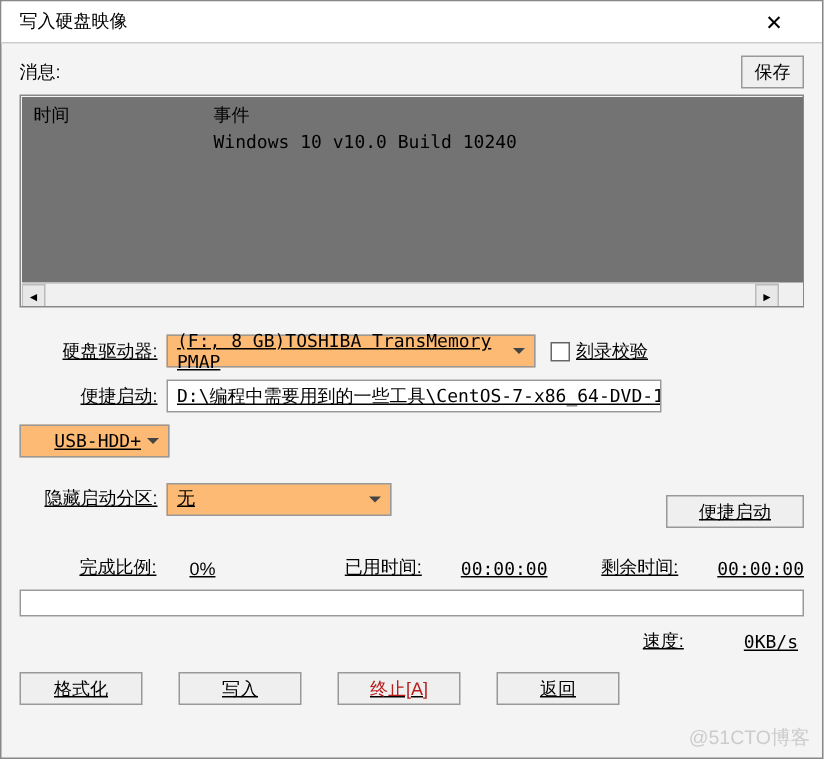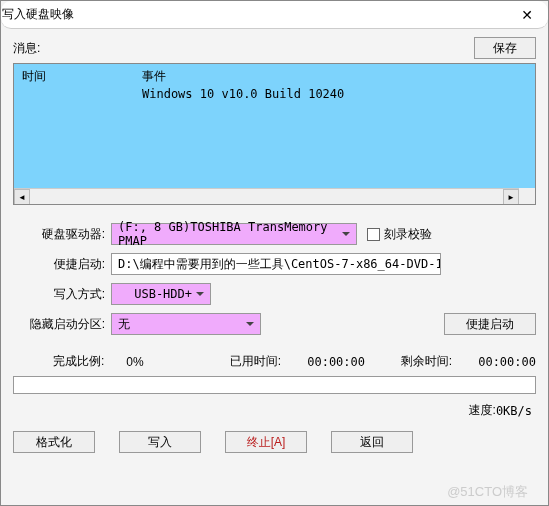--- a/index.html
+++ b/index.html
@@ -1,59 +1,59 @@
 <!DOCTYPE html>
 <html><head>
 <meta charset="utf-8">
 <style>
 * { box-sizing: border-box; margin: 0; padding: 0; }
 body { font-family: "Microsoft YaHei", SimSun, Arial, sans-serif; font-size: 12px; background: #fff; color: #000; }
 .window { width: 549px; height: 506px; border: 1px solid #888; background: #f4f4f4; position: relative; }
-.titlebar { height: 28px; background: #fff; border-bottom: 1px solid #ccc; display: flex; align-items: center; padding: 0 1px; border-radius: 10px; }
+.titlebar { height: 28px; background: #fff; border-bottom: 1px solid #ccc; display: flex; align-items: center; padding: 0 12px; }
 .titlebar .title { flex: 1; font-size: 12px; }
 .close-btn { width: 40px; height: 28px; display: flex; align-items: center; justify-content: center; font-size: 14px; cursor: pointer; }
 .content { padding: 8px 12px; }
 .msg-row { display: flex; align-items: center; margin-bottom: 4px; }
 .msg-lbl { flex: 1; }
-.btn { height: 22px; padding: 0 18px; background: #efefef; border: 1px solid #999; font-size: 12px; cursor: pointer; font-family: inherit; }
+.btn { height: 22px; padding: 0 8px; background: #efefef; border: 1px solid #999; font-size: 12px; cursor: pointer; font-family: inherit; }
 .btn[disabled] { color: #b91c1c; cursor: default; }
-.logbox { background: #7dd3fc; border: 1px solid #888; height: 142px; overflow: auto; position: relative; }
+.logbox { background: #737373; border: 1px solid #888; height: 142px; overflow: auto; position: relative; }
 .log-inner { padding: 4px 8px; font-family: SimSun, monospace; }
 .log-hdr { display: flex; margin-bottom: 2px; }
 .log-col1 { width: 120px; }
 .scroll-h { height: 16px; background: #f0f0f0; border-top: 1px solid #ccc; position: absolute; bottom: 0; left: 0; right: 16px; display: flex; }
 .scroll-btn { width: 16px; height: 16px; background: #e8e8e8; border: 1px solid #bbb; font-size: 8px; display: flex; align-items: center; justify-content: center; cursor: pointer; }
 .scroll-track { flex: 1; }
 .scroll-corner { position: absolute; bottom: 0; right: 0; width: 16px; height: 16px; background: #f0f0f0; }
-.form { margin-top: 18px; }
+.form { margin-top: 18px; text-decoration: underline; }
 .row { display: flex; align-items: center; margin-bottom: 8px; }
 .lbl { width: 98px; text-align: right; padding-right: 6px; }
-.select { height: 22px; border: 1px solid #999; background: #f0abfc; padding: 0 18px 0 6px; font-size: 12px; font-family: SimSun, monospace; position: relative; cursor: pointer; display: flex; align-items: center; }
+.select { height: 22px; border: 1px solid #999; background: #fdba74; padding: 0 18px 0 6px; font-size: 12px; font-family: SimSun, monospace; position: relative; cursor: pointer; display: flex; align-items: center; }
 .select::after { content: ""; position: absolute; right: 6px; top: 50%; margin-top: -2px; border: 4px solid transparent; border-top-color: #444; }
 .sel-drive { width: 246px; }
 .sel-write { width: 100px; justify-content: flex-end; }
 .sel-hide { width: 150px; }
 .chk { display: flex; align-items: center; margin-left: 10px; cursor: pointer; justify-content: flex-end; }
 .chk-box { width: 13px; height: 13px; border: 1px solid #666; background: #fff; margin-right: 4px; }
 .txtfield { height: 22px; border: 1px solid #999; background: #fff; padding: 0 6px; font-size: 12px; font-family: SimSun, monospace; width: 330px; display: flex; align-items: center; overflow: hidden; white-space: nowrap; }
-.conv-btn { width: 92px; margin-left: auto; }
+.conv-btn { width: 92px; margin-left: auto; margin-top: 17px; }
 .stats { display: flex; align-items: center; margin-top: 18px; gap: 16px; }
 .stats .lbl2 { width: 98px; text-align: right; padding-right: 6px; }
 .stats .val { width: 70px; }
 .stats .lbl3 { width: 70px; text-align: right; }
 .stats .val3 { width: 70px; padding-left: 10px; font-family: SimSun, monospace; }
 .stats .lbl4 { width: 70px; text-align: right; }
 .stats .val4 { padding-left: 10px; font-family: SimSun, monospace; }
 .progress { height: 18px; border: 1px solid #999; background: #fff; margin: 6px 0 8px 0; }
 .speed-row { display: flex; justify-content: flex-end; align-items: center; margin-bottom: 12px; padding-right: 4px; }
-.speed-lbl { }
+.speed-lbl { margin-right: 40px; }
 .speed-val { font-family: SimSun, monospace; }
 .btnrow { display: flex; justify-content: flex-start; gap: 24px; }
 .btnrow .btn { width: 82px; }
-.watermark { position: absolute; right: 20px; bottom: 4px; color: #ccc; font-size: 13px; pointer-events: none; }
+.watermark { position: absolute; right: 8px; bottom: 4px; color: #ccc; font-size: 13px; pointer-events: none; }
 </style>
 </head>
 <body>
 
 <div class="window">
   <div class="titlebar">
     <span class="title">写入硬盘映像</span>
     <div class="close-btn">
       <span>✕</span>
     </div>
@@ -99,21 +99,20 @@
       </div>
 
       <div class="row">
         <span class="lbl">便捷启动:</span>
         <div class="txtfield">
           <span>D:\编程中需要用到的一些工具\CentOS-7-x86_64-DVD-1511.iso</span>
         </div>
       </div>
 
       <div class="row">
-        <span class="lbl">写入方式:</span>
         <div class="select sel-write">
           <span>USB-HDD+</span>
         </div>
       </div>
 
       <div class="row">
         <span class="lbl">隐藏启动分区:</span>
         <div class="select sel-hide">
           <span>无</span>
         </div>

